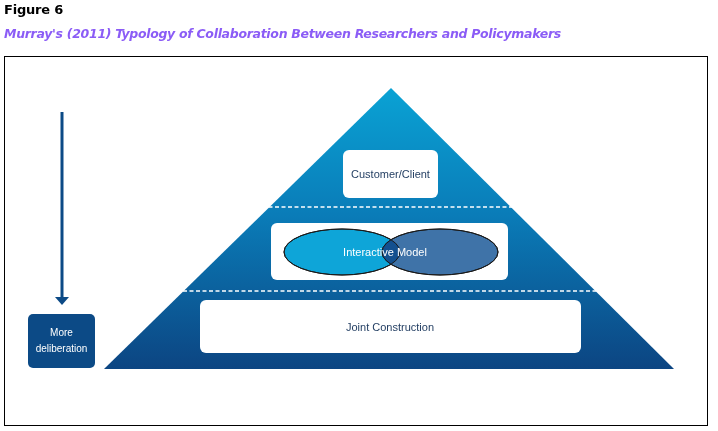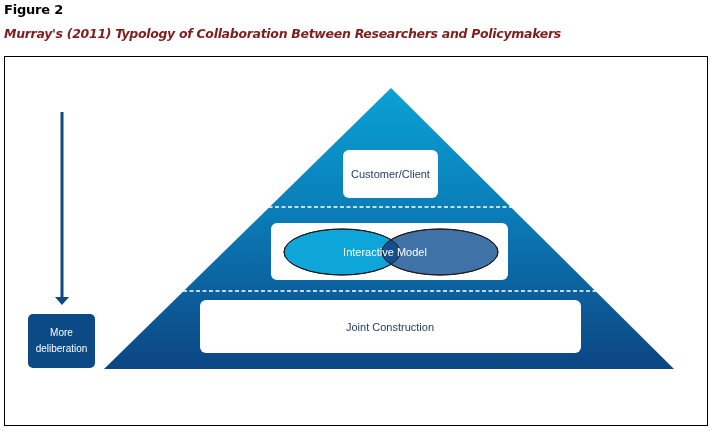--- a/index.html
+++ b/index.html
@@ -25,21 +25,21 @@
       letter-spacing: -0.2px;
     }
     .fig-title {
       position: absolute;
       left: 4px;
       top: 26px;
       font-family: "DejaVu Sans", sans-serif;
       font-weight: bold;
       font-style: italic;
       font-size: 12.5px;
-      color: #7f1d1d;
+      color: #8b5cf6;
       white-space: nowrap;
       letter-spacing: -0.3px;
     }
     .frame {
       position: absolute;
       left: 4px;
       top: 56px;
       width: 704px;
       height: 370px;
       border: 1.5px solid #000;
@@ -51,21 +51,21 @@
       top: 0;
     }
     .lbl {
       font-family: "Liberation Sans", sans-serif;
       font-size: 11px;
     }
   </style>
 </head>
 <body>
 
-<div class="fig-label">Figure 2</div>
+<div class="fig-label">Figure 6</div>
 <div class="fig-title">Murray's (2011) Typology of Collaboration Between Researchers and Policymakers</div>
 <div class="frame"></div>
 
 <svg class="diagram" width="718" height="431" viewBox="0 0 718 431">
   <defs>
     <linearGradient id="pyrGrad" x1="0" y1="0" x2="0" y2="1">
       <stop offset="0" stop-color="#0aa2d4"></stop>
       <stop offset="0.45" stop-color="#0a7cb8"></stop>
       <stop offset="1" stop-color="#0c4582"></stop>
     </linearGradient>

